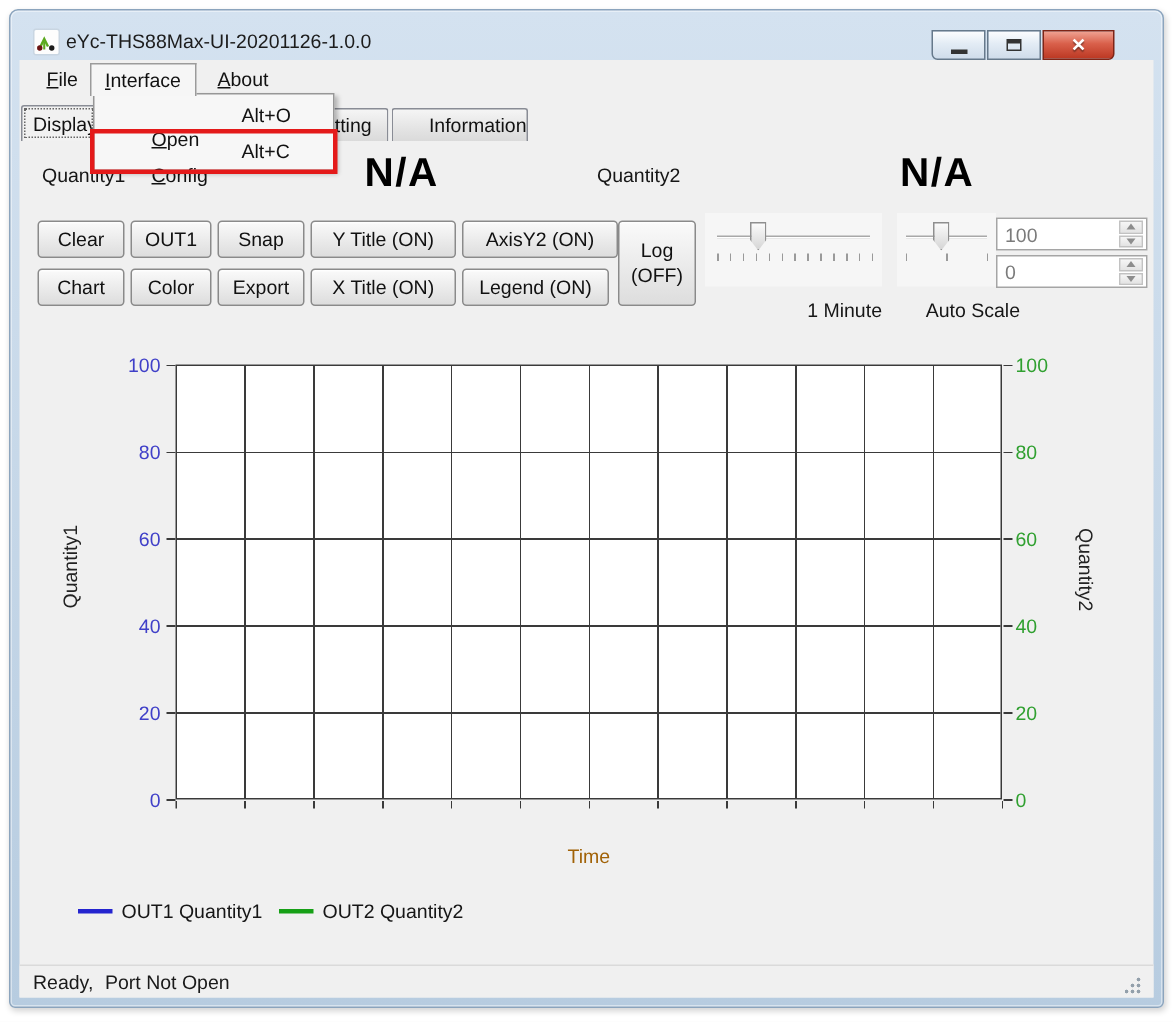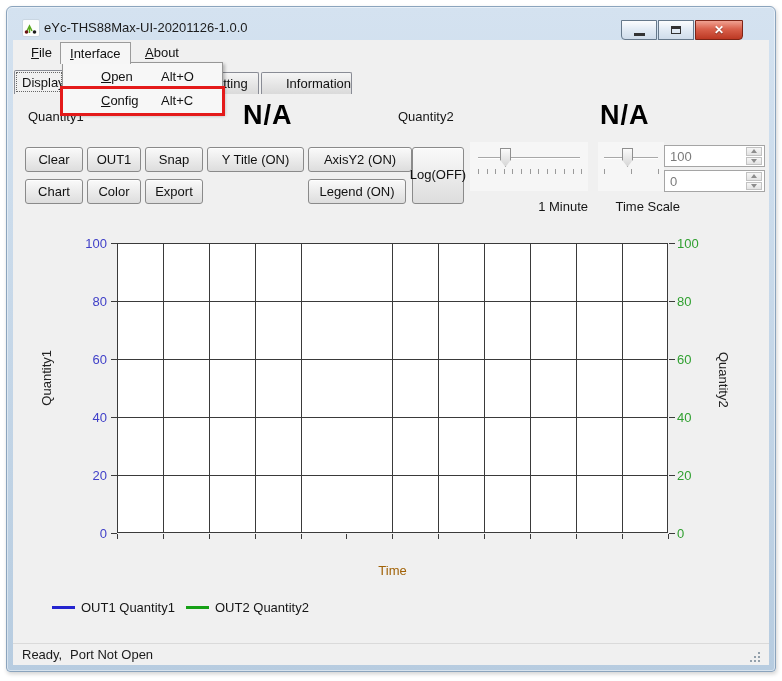--- a/index.html
+++ b/index.html
@@ -43,21 +43,21 @@
   .tab-display { left:14px; top:70px; height:24px; width:50px; background:#f1f1f1; outline:1px dotted #666; outline-offset:-3px; justify-content:flex-start; padding-left:7px; }
   .tab-setting { left:196px; width:63px; }
   .tab-information { left:261px; width:91px;justify-content:flex-end; }
 
   
   .dropdown { left:62px; top:62px; width:161px; height:52px; background:#f7f7f7; border:1px solid #979797;
     box-shadow:2px 2px 3px rgba(0,0,0,.25); z-index:40; }
   .dd-item { left:63px; width:158px; height:24px; z-index:42; font-size:13px; color:#111; }
   .dd-open { top:65px; }
   .dd-config { top:89px; }
-  .dd-label { position:absolute; left:38px; top:4px; display:inline-block; }
+  .dd-label { position:absolute; left:38px; top:20px; display:inline-block; }
   .dd-label::first-letter { text-decoration:underline; }
   .dd-shortcut { position:absolute; left:98px; top:4px; }
   .red-rect { left:60px; top:86px; width:165px; height:30px; border:3px solid #e41a1a; z-index:50; }
 
   
   .q-label { top:109px; font-size:13px; color:#161616; }
   .q1-label { left:28px; }
   .q2-label { left:398px; }
   .q-value { top:100px; font-size:27px; font-weight:bold; color:#000; letter-spacing:1px; }
   .q1-value { left:243px; width:78px; }
@@ -70,21 +70,21 @@
   .b-clear  { left:25px;  top:147px; width:58px; height:25px; }
   .b-out1   { left:87px;  top:147px; width:54px; height:25px; }
   .b-snap   { left:145px; top:147px; width:58px; height:25px; }
   .b-ytitle { left:207px; top:147px; width:97px; height:25px; }
   .b-axisy2 { left:308px; top:147px; width:104px; height:25px; }
   .b-chart  { left:25px;  top:179px; width:58px; height:25px; }
   .b-color  { left:87px;  top:179px; width:54px; height:25px; }
   .b-export { left:145px; top:179px; width:58px; height:25px; }
   .b-xtitle { left:207px; top:179px; width:97px; height:25px; }
   .b-legend { left:308px; top:179px; width:98px; height:25px; }
-  .b-log    { left:412px; top:147px; width:52px; height:57px; flex-direction:row; line-height:1.25; }
+  .b-log    { left:412px; top:147px; width:52px; height:57px; flex-direction:column; line-height:1.25; }
 
   
   .slider-panel { top:142px; height:49px; background:#f6f6f6; }
   .sp1 { left:470px; width:118px; }
   .sp2 { left:598px; width:66px; }
   .slider-track { top:157px; height:2px; background:#a8a8a8; border-bottom:1px solid #fff; }
   .st1 { left:478px; width:102px; }
   .st2 { left:604px; width:54px; }
   .slider-thumb { top:148px; width:11px; height:19px; background:linear-gradient(#fbfbfb,#d6d6d6);
     border:1px solid #8f8f8f; clip-path:polygon(0 0,100% 0,100% 62%,50% 100%,0 62%); }
@@ -198,37 +198,38 @@
   <div class="abs q-value q2-value">N/A</div>
 
   <div class="abs btn b-clear">Clear</div>
   <div class="abs btn b-out1">OUT1</div>
   <div class="abs btn b-snap">Snap</div>
   <div class="abs btn b-ytitle">Y Title (ON)</div>
   <div class="abs btn b-axisy2">AxisY2 (ON)</div>
   <div class="abs btn b-chart">Chart</div>
   <div class="abs btn b-color">Color</div>
   <div class="abs btn b-export">Export</div>
+  <div class="abs btn b-xtitle">X Title (ON)</div>
   <div class="abs btn b-legend">Legend (ON)</div>
   <div class="abs btn b-log">
     <span>Log</span>
     <span>(OFF)</span>
   </div>
 
   <div class="abs slider-panel sp1"></div>
   <div class="abs slider-track st1"></div>
   <div class="abs slider-thumb th1"></div>
   <div class="abs slider-ticks tk1"></div>
   <div class="abs slider-label sl1">1 Minute</div>
 
   <div class="abs slider-panel sp2"></div>
   <div class="abs slider-track st2"></div>
   <div class="abs slider-thumb th2"></div>
   <div class="abs slider-ticks tk2"></div>
-  <div class="abs slider-label sl2">Time Scale</div>
+  <div class="abs slider-label sl2">Auto Scale</div>
 
   <div class="abs spin spin1">
     <span class="spin-value">100</span>
     <span class="spin-btns">
       <span class="spin-btn">
           <span class="arrow-up"></span>
         </span>
       <span class="spin-btn">
           <span class="arrow-dn"></span>
         </span>

